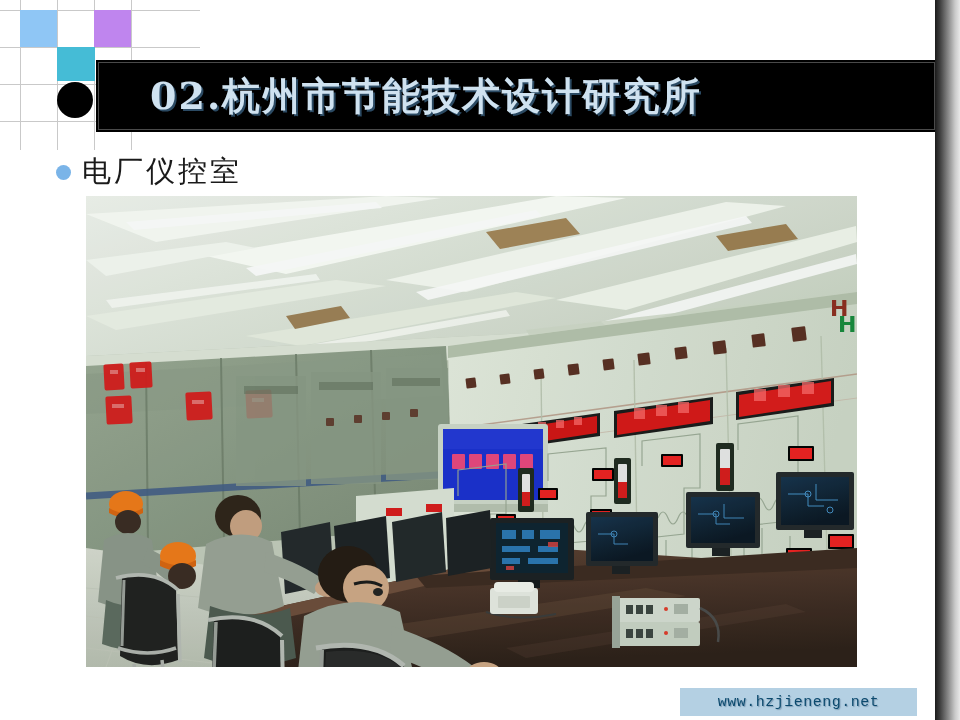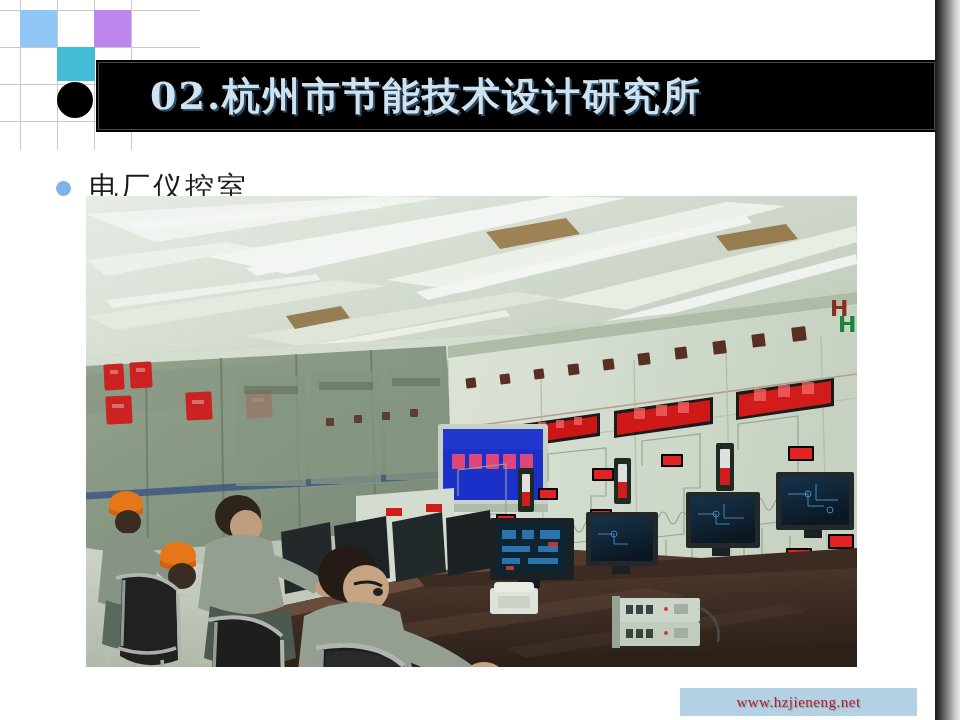--- a/index.html
+++ b/index.html
@@ -37,43 +37,43 @@
     color:#cfe2f0;white-space:nowrap;
     text-shadow:2px 2px 0 #2b4a63, 3px 3px 2px rgba(0,0,0,.8);
   }
   .title-shadow{
     position:absolute;left:100px;top:119px;width:841px;height:13px;
     background:linear-gradient(to bottom,rgba(60,60,70,.55),rgba(255,255,255,0));
     z-index:4;
   }
 
   
-  .bullet-row{position:absolute;left:56px;top:152px;display:flex;align-items:center;gap:18px;margin-top:16px;}
+  .bullet-row{position:absolute;left:56px;top:152px;display:flex;align-items:center;gap:11px;}
   .bullet-dot{width:15px;height:15px;border-radius:50%;background:#7ab4e8;flex:none;}
   .bullet-text{
     font-family:"DejaVu Serif","Liberation Serif",serif;
     font-size:29px;color:#1a1a1a;letter-spacing:3px;white-space:nowrap;
   }
 
   
   .photo{
     position:absolute;left:86px;top:196px;width:771px;height:471px;
     overflow:hidden;background:#b9c4b4;
   }
   .photo svg{display:block;width:100%;height:100%;}
 
   
   .footer-band{
     position:absolute;left:680px;top:688px;width:237px;height:28px;
     background:#b4d0e3;
   }
   .footer-text{
     position:absolute;left:50%;top:50%;transform:translate(-50%,-50%);
-    font-family:Liberation Serif, serif;
-    font-size:15px;color:#b91c1c;letter-spacing:.5px;white-space:nowrap;
+    font-family:Liberation Mono, monospace;
+    font-size:15px;color:#0c4a6e;letter-spacing:.5px;white-space:nowrap;
     text-shadow:1px 1px 1px rgba(120,150,175,.9);
   }
 
   
   .right-band{
     position:absolute;right:0;top:0;width:25px;height:720px;
     background:linear-gradient(to right,#1b1b1b 0%,#3a3a3a 18%,#8e8e8e 55%,#c9c9c9 80%,#e8e8e8 100%);
     z-index:8;
   }
 </style>

